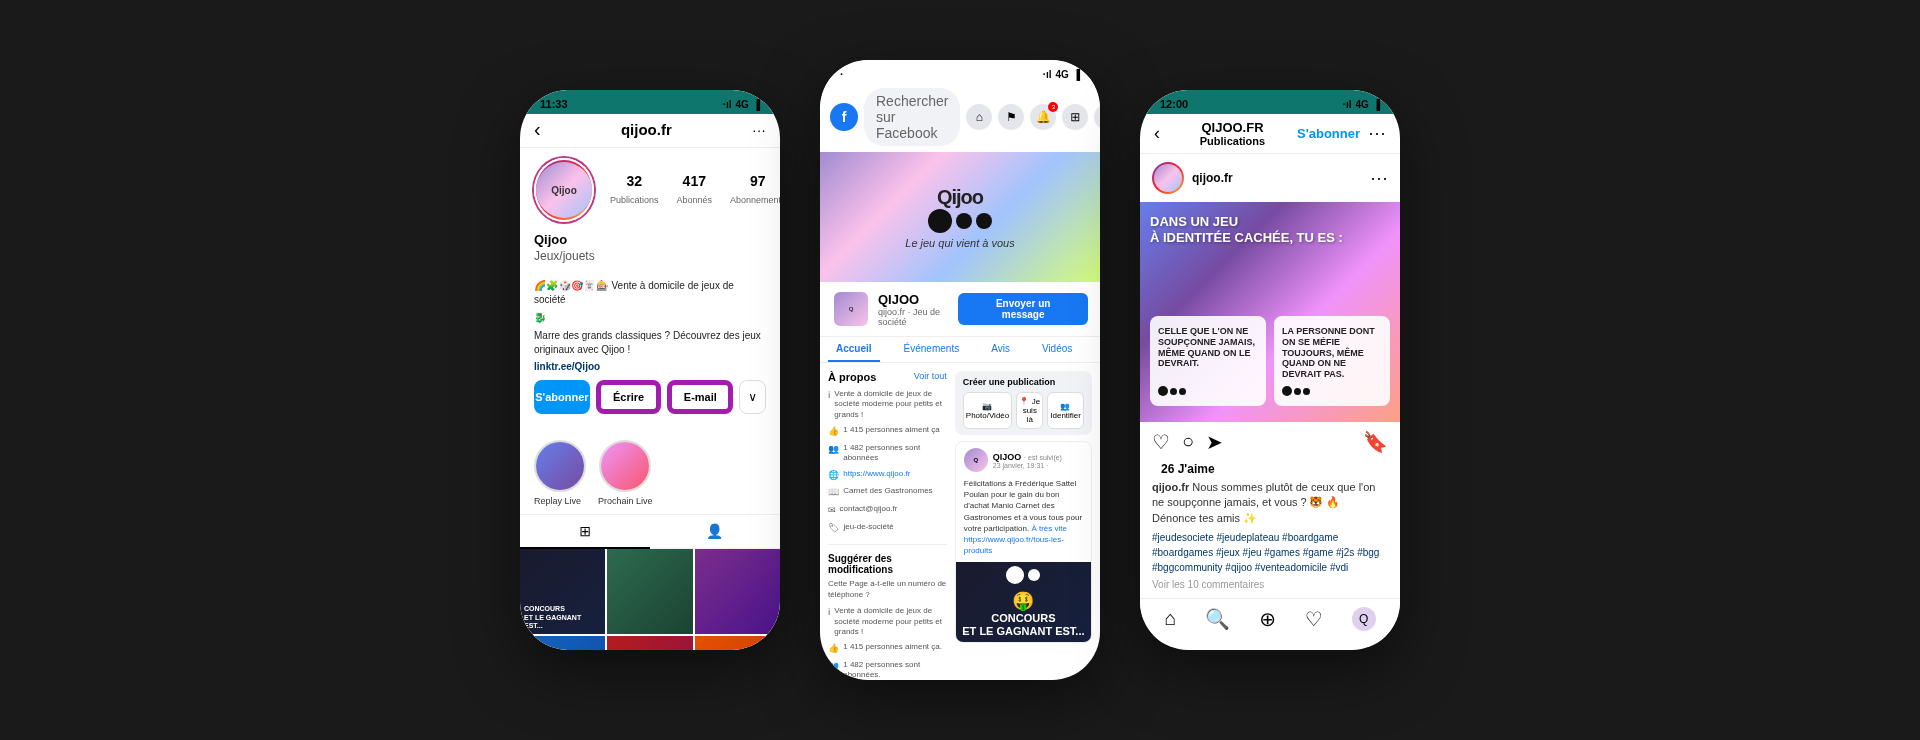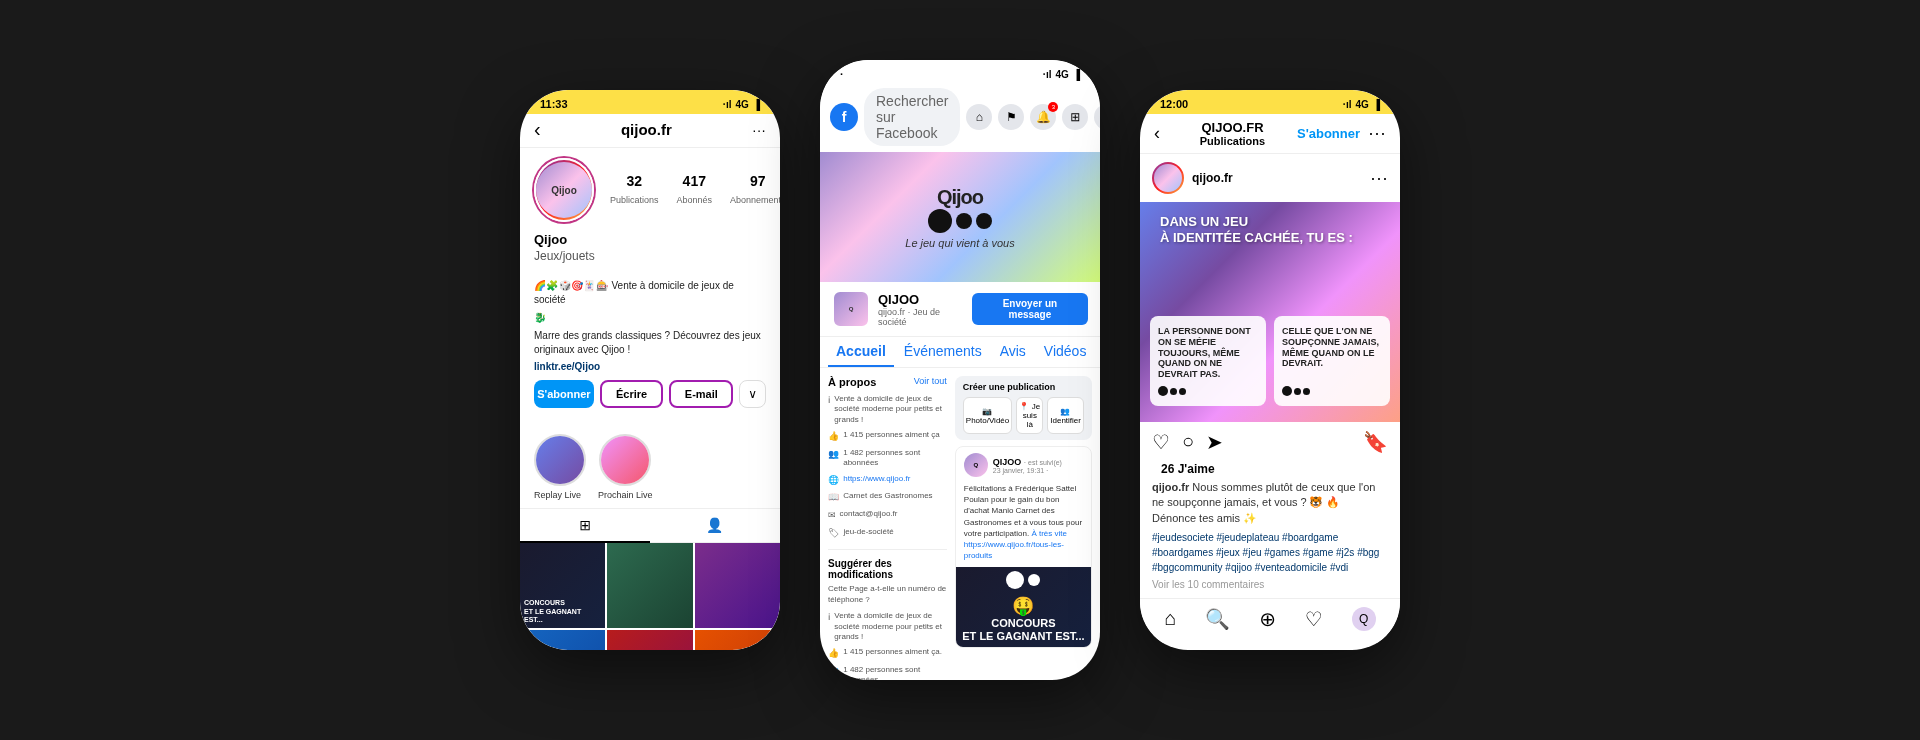--- a/index.html
+++ b/index.html
@@ -35,21 +35,21 @@
     .phone-3 { width: 260px; height: 560px; }
 
     
     .status-bar {
       display: flex;
       justify-content: space-between;
       align-items: center;
       padding: 8px 20px 4px;
       font-size: 11px;
       font-weight: 600;
-      background: #fde047;
+      background: #0f766e;
     }
     .status-icons { display: flex; gap: 4px; align-items: center; font-size: 10px; }
 
     
     .ig-header {
       display: flex;
       align-items: center;
       justify-content: space-between;
       padding: 4px 14px 6px;
       border-bottom: 1px solid #eee;
@@ -102,21 +102,21 @@
 
     .ig-buttons {
       display: flex;
       gap: 6px;
       margin: 8px 0;
     }
     .ig-btn {
       flex: 1;
       padding: 6px 0;
       border-radius: 8px;
-      border: 2px solid #a21caf;
+      border: 5px solid #a21caf;
       background: #fff;
       font-size: 11px;
       font-weight: 600;
       text-align: center;
       cursor: pointer;
     }
     .ig-btn-primary {
       background: #0095f6;
       color: #fff;
       border: none;
@@ -305,32 +305,32 @@
       border: 2px solid #fff;
     }
     .fb-page-name { font-size: 13px; font-weight: 700; }
     .fb-page-sub { font-size: 9px; color: #666; }
     .fb-msg-btn {
       margin-left: auto;
       background: #1877f2;
       color: #fff;
       border: none;
       border-radius: 6px;
-      padding: 5px 12px;
+      padding: 5px 26px;
       font-size: 10px;
       font-weight: 600;
       cursor: pointer;
     }
 
     .fb-nav-tabs {
       display: flex;
-      gap: 2px;
+      gap: 16px;
       padding: 0 8px;
       border-bottom: 1px solid #eee;
-      font-size: 14px;
+      font-size: 10px;
       overflow-x: auto;
     }
     .fb-nav-tab {
       padding: 6px 8px;
       color: #1877f2;
       border-bottom: 2px solid transparent;
       white-space: nowrap;
       cursor: pointer;
     }
     .fb-nav-tab-active {
@@ -822,43 +822,43 @@
     <div class="ig3-post-header">
       <div class="ig3-post-avatar">
         <div class="ig3-post-avatar-inner"></div>
       </div>
       <span class="ig3-post-name">qijoo.fr</span>
       <span class="ig3-post-more">···</span>
     </div>
 
     <div class="ig3-post-image">
       <div class="ig3-post-img-content">
-        <div style="position:absolute;top:0;left:0;right:0;padding:12px 20px;">
+        <div style="position:absolute;top:0;left:0;right:0;padding:12px 10px;">
           <div style="font-size:13px;font-weight:900;color:#fff;text-transform:uppercase;text-shadow:1px 1px 3px rgba(0,0,0,0.4);line-height:1.2;">
             <span>DANS UN JEU</span><br>
             <span>À IDENTITÉE CACHÉE, TU ES :</span>
           </div>
         </div>
         <div style="position:absolute;bottom:16px;left:10px;right:10px;display:flex;gap:8px;">
+          <div class="ig3-card">
+            <div class="ig3-card-title">Celle que l'on ne soupçonne jamais, même quand on le devrait.</div>
+            <div class="ig3-card-logo">
+              <div class="ig3-card-circle"></div>
+              <div class="ig3-card-circle-sm"></div>
+              <div class="ig3-card-circle-sm"></div>
+            </div>
+          </div>
           <div class="ig3-card">
             <div class="ig3-card-title">La personne dont on se méfie toujours, même quand on ne devrait pas.</div>
             <div class="ig3-card-logo">
               <div class="ig3-card-circle"></div>
               <div class="ig3-card-circle-sm"></div>
               <div class="ig3-card-circle-sm"></div>
             </div>
           </div>
-          <div class="ig3-card">
-            <div class="ig3-card-title">Celle que l'on ne soupçonne jamais, même quand on le devrait.</div>
-            <div class="ig3-card-logo">
-              <div class="ig3-card-circle"></div>
-              <div class="ig3-card-circle-sm"></div>
-              <div class="ig3-card-circle-sm"></div>
-            </div>
-          </div>
         </div>
       </div>
     </div>
 
     <div class="ig3-actions">
       <div class="ig3-action-left">
         <span class="ig3-action-icon">♡</span>
         <span class="ig3-action-icon">○</span>
         <span class="ig3-action-icon">➤</span>
       </div>

